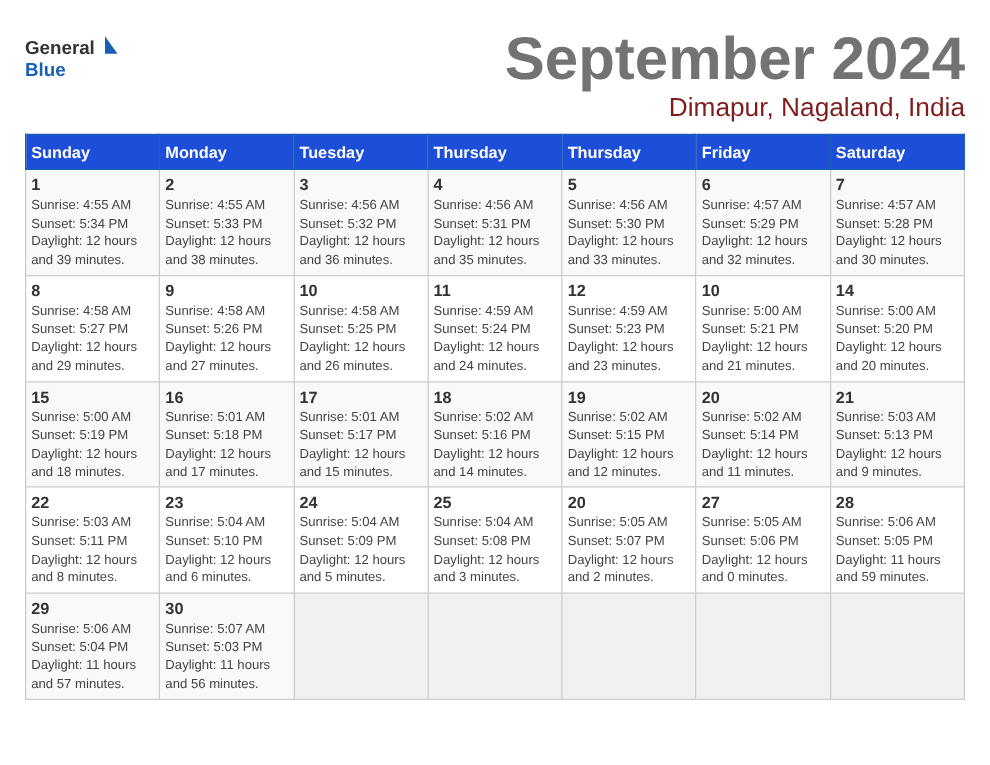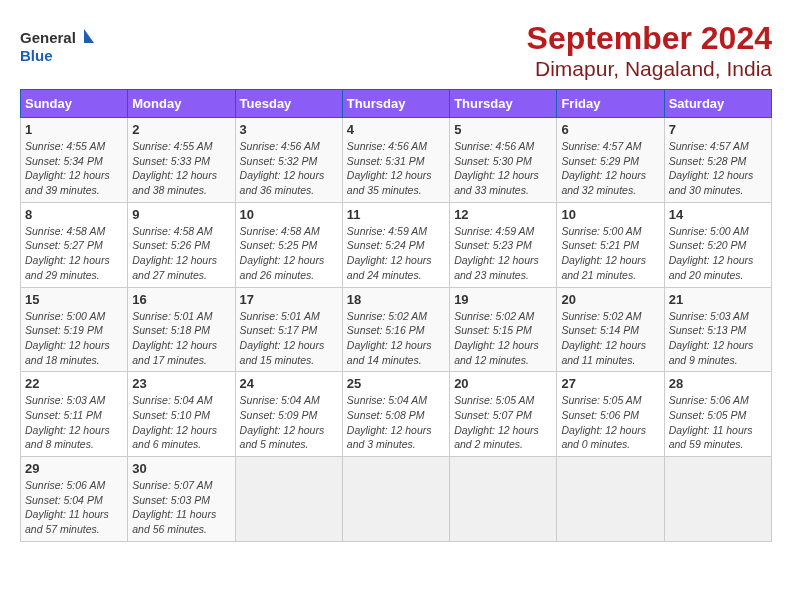--- a/index.html
+++ b/index.html
@@ -16,35 +16,35 @@
       align-items: flex-start;
       margin-bottom: 8px;
     }
     .logo {
       display: flex;
       align-items: center;
       margin-top: 5px;
     }
     .title-block { text-align: right; }
     .month-title {
-      font-size: 32px;
+      font-size: 48px;
       font-weight: bold;
-      color: #b91c1c;
+      color: #737373;
     }
     .location {
       font-size: 21px;
       color: #7f1d1d;
     }
     table {
       width: 100%;
       border-collapse: collapse;
       font-size: 11px;
     }
     thead tr th {
-      background: #8b5cf6;
+      background: #1d4ed8;
       color: #fff;
       padding: 6px 4px;
       text-align: left;
       font-size: 13px;
       font-weight: bold;
       border: 1px solid #1a5fb4;
     }
     tbody tr td {
       border: 1px solid #ccc;
       vertical-align: top;
@@ -59,21 +59,20 @@
       font-size: 13px;
       font-weight: bold;
       color: #333;
       display: block;
       margin-bottom: 2px;
     }
     .day-info {
       color: #444;
       font-size: 10.5px;
       line-height: 1.4;
-      font-style: italic;
     }
   </style>
 </head>
 <body>
 
 <div class="header">
   <div class="logo">
   <svg width="80" height="45" viewBox="0 0 80 45">
     <text x="0" y="18" font-size="15" font-weight="bold" fill="#333" font-family="Arial">General</text>
     <polygon points="64,4 74,18 64,18" fill="#1a5fb4"></polygon>

